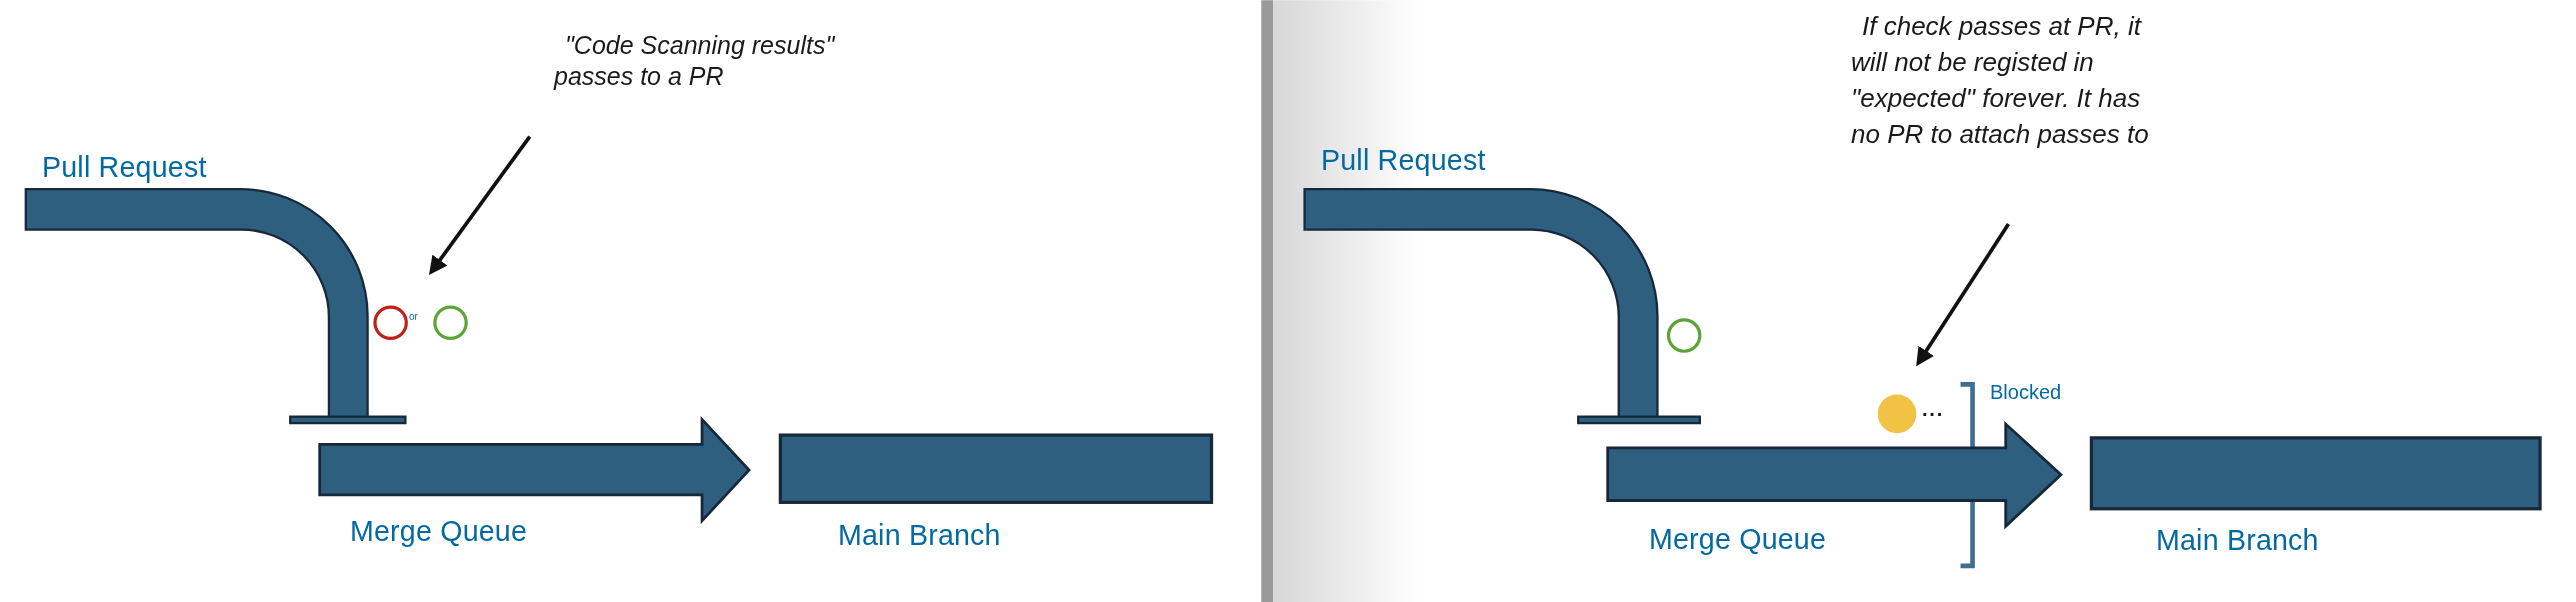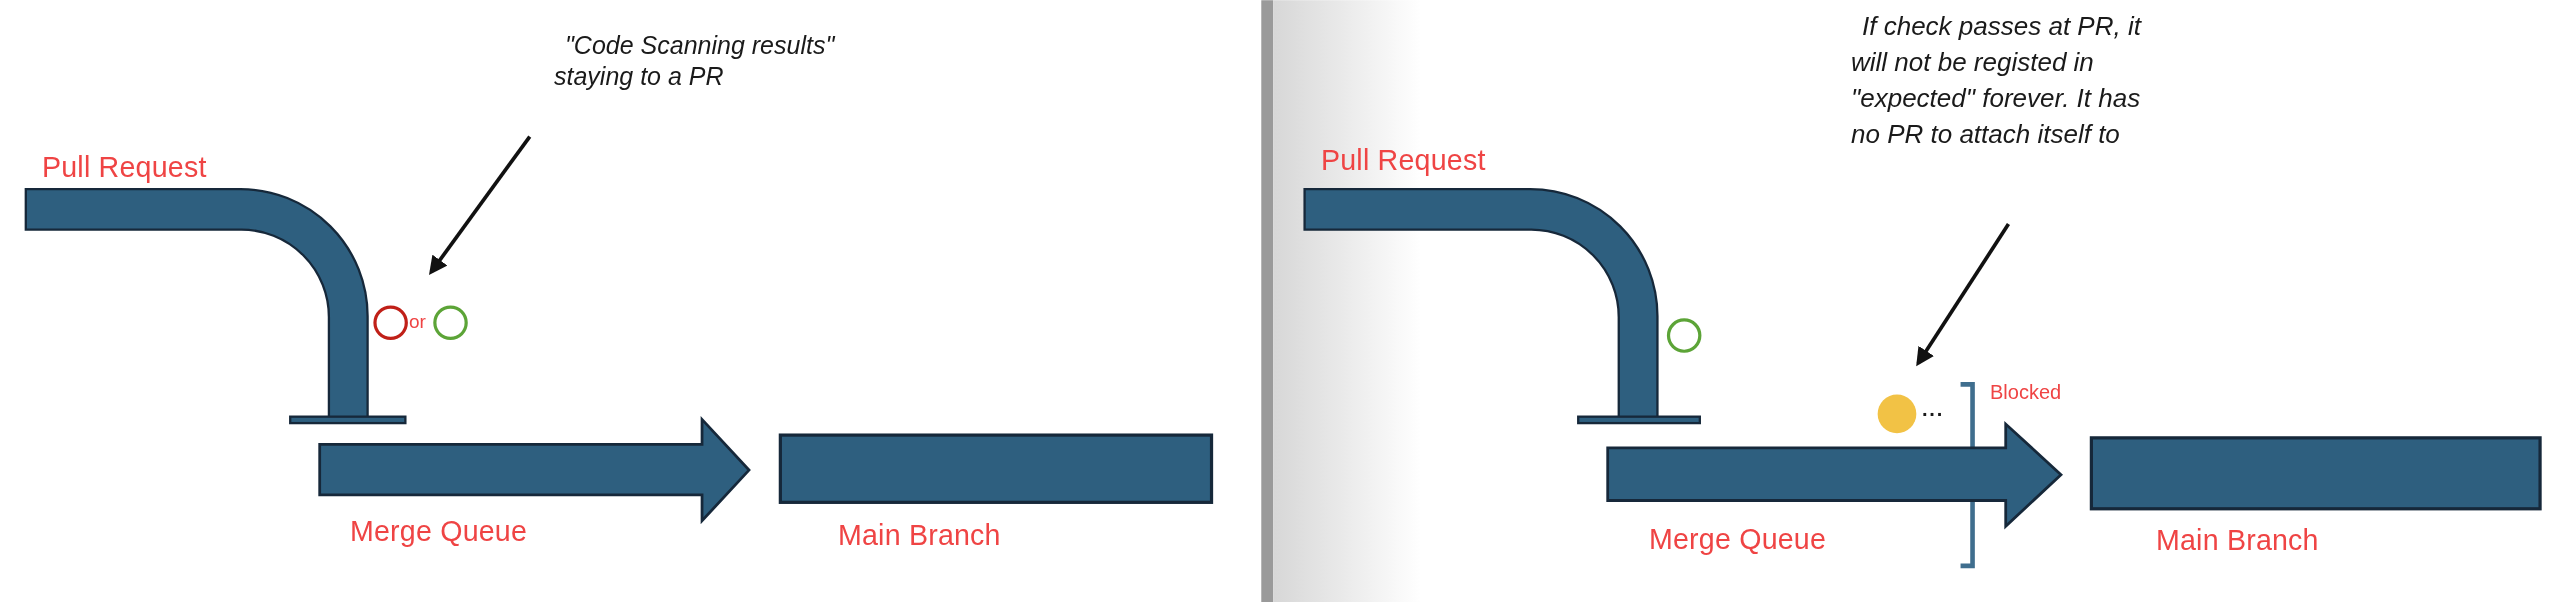--- a/index.html
+++ b/index.html
@@ -13,34 +13,34 @@
     color: #0d0d0d;
   }
   .stage svg.layer {
     position: absolute;
     left: 0; top: 0;
     width: 2576px; height: 603px;
   }
   .label {
     position: absolute;
     white-space: nowrap;
-    color: #ef4444;
+    color: #0369a1;
   }
   .node-label { font-size: 28.6px; letter-spacing: 0.2px; }
   .centered { text-align: left; }
   .annotation {
     position: absolute;
     font-style: italic;
     color: #1a1a1a;
   }
   .annotation .ann-line { white-space: nowrap; }
   .annotation .ann-line:first-child { text-indent: 11px; }
   .annotation.left-note  { left: 554px; top: 29.5px;  font-size: 25px; line-height: 31px; }
   .annotation.right-note { left: 1851px; top: 8px; font-size: 26px; line-height: 36px; }
-  .or-label   { left: 409px;  top: 311px; font-size: 19px; }
+  .or-label   { left: 409px;  top: 311px; font-size: 10px; }
   .dots-label { left: 1922px; top: 398px; font-size: 20px; font-weight: bold; letter-spacing: 1.8px; color: #1a1a1a; }
   .blocked-label { left: 1990px; top: 381px; font-size: 20px; }
   .mq-left  { left: 350px;  top: 515px; width: 313px; }
   .mb-left  { left: 838px;  top: 519px; width: 313px; }
   .mq-right { left: 1649px; top: 523px; width: 318px; }
   .mb-right { left: 2156px; top: 524px; width: 313px; }
   .pr-left  { left: 42px;   top: 151px; }
   .pr-right { left: 1321px; top: 144px; }
 </style>
 </head>
@@ -89,36 +89,36 @@
 
     <polygon points="1745,486 2177,486 2177,460 2237,515 2177,571 2177,543 1745,543" fill="#2E5F7F" stroke="#16283A" stroke-width="3"></polygon>
 
     <rect x="2270" y="475" width="487" height="77" fill="#2E5F7F" stroke="#16283A" stroke-width="3.5"></rect>
   </svg>
 
   <div class="label node-label pr-left">Pull Request</div>
 
   <div class="annotation left-note">
     <div class="ann-line">"Code Scanning results"</div>
-    <div class="ann-line">staying to a PR</div>
+    <div class="ann-line">passes to a PR</div>
   </div>
 
   <div class="label or-label">or</div>
 
   <div class="label node-label centered mq-left">Merge Queue</div>
 
   <div class="label node-label centered mb-left">Main Branch</div>
 
   <div class="label node-label pr-right">Pull Request</div>
 
   <div class="annotation right-note">
     <div class="ann-line">If check passes at PR, it</div>
     <div class="ann-line">will not be registed in</div>
     <div class="ann-line">"expected" forever. It has</div>
-    <div class="ann-line">no PR to attach itself to</div>
+    <div class="ann-line">no PR to attach passes to</div>
   </div>
 
   <div class="label dots-label">...</div>
 
   <div class="label blocked-label">Blocked</div>
 
   <div class="label node-label centered mq-right">Merge Queue</div>
 
   <div class="label node-label centered mb-right">Main Branch</div>
 

